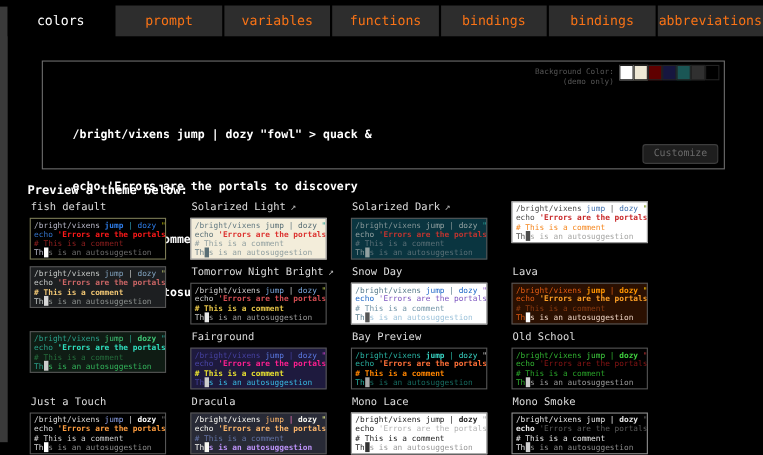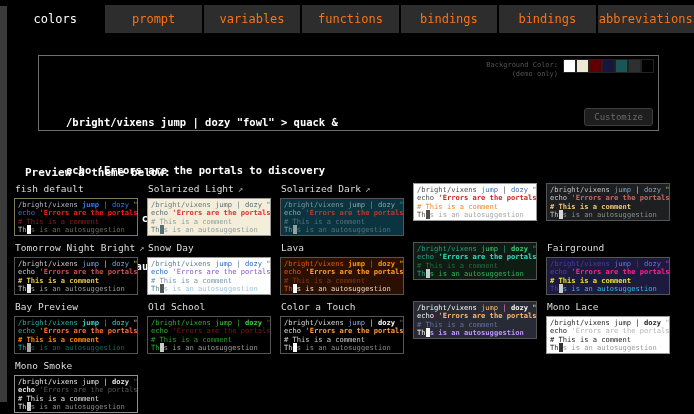--- a/index.html
+++ b/index.html
@@ -11,38 +11,38 @@
   .left-strip { position:absolute; left:0; top:6px; width:7px; height:396px; background:#3a3a3a; }
 
   
   .tabbar { position:absolute; left:7px; top:5px; width:687px; height:28px; display:flex; }
   .tab { flex:1; background:#2d2d2d; color:#f97316; font-size:12px; text-align:center;
          line-height:28px; margin-right:2px; cursor:pointer; white-space:nowrap; }
   .tab:last-child { margin-right:0; }
   .tab.active { background:#000; color:#fff; }
 
   
-  .preview-box { position:absolute; left:38px; top:55px; width:621px; height:76px;
+  .preview-box { position:absolute; left:38px; top:55px; width:621px; height:99px;
                  border:1px solid #6d6d6d; background:#000; }
   .bgcolor-ctl { position:absolute; top:3px; right:4px; display:flex; align-items:flex-start; }
   .bgcolor-labels { text-align:right; color:#555; font-size:7px; line-height:9px; margin-right:5px; padding-top:2px; }
   .swatch-row { display:flex; }
   .swatch { width:13px; height:14px; border:1px solid #222; margin-left:0; cursor:pointer; }
   .term { position:absolute; left:27px; top:26px; font-size:10.5px; font-weight:bold;
           color:#fff; line-height:16px; white-space:pre; }
   .cursor-main { background:#fff; color:#000; }
   .customize-btn { position:absolute; right:5px; bottom:4px; background:#1e1e1e;
                    border:1px solid #3d3d3d; border-radius:3px; color:#6a6a6a;
                    font-size:9px; font-family:inherit; padding:3px 9px; cursor:pointer; }
 
   .section-title { position:absolute; left:25px; top:166px; font-size:11px; font-weight:bold; color:#fff; }
 
   
   .grid { position:absolute; left:14px; top:183px; width:678px; display:flex; flex-wrap:wrap; }
-  .card { width:124px; margin:0 9px 6px 0; cursor:pointer; }
+  .card { width:124px; margin:0 9px 6px 13px; cursor:pointer; }
   .card-title { font-size:9.5px; color:#ddd; height:12px; margin:0 0 3px 1px; white-space:nowrap; }
   .ext-arrow { color:#b5b5b5; font-size:9px; margin-left:4px; }
   .card-term { border:1px solid #555; height:38px; overflow:hidden; padding:2px 0 0 3px;
                font-size:7.1px; line-height:8.4px; white-space:pre; }
   .card-term div { white-space:pre; }
 </style>
 </head>
 <body>
 
 <div class="left-strip"></div>
@@ -124,24 +124,25 @@
     </div>
     <div class="card">
       <div class="card-title">Bay Preview</div>
       <div class="card-term" style="background: rgb(0, 0, 0); border-color: rgb(85, 85, 85);"><div><span style="color: rgb(40, 176, 160);">/bright/vixens </span><span style="color: rgb(56, 210, 194); font-weight: bold;">jump</span><span style="color: rgb(40, 176, 160);"> | </span><span style="color: rgb(56, 210, 194);">dozy </span><span style="color: rgb(204, 204, 204);">"fowl" &gt; quack &amp;</span></div><div><span style="color: rgb(40, 176, 160);">echo </span><span style="color: rgb(255, 112, 56); font-weight: bold;">'Errors are the portals to discovery</span></div><div><span style="color: rgb(255, 133, 0); font-weight: bold;"># This is a comment</span></div><div><span style="color: rgb(40, 176, 160);">Th</span><span style="color: transparent; background: rgb(170, 170, 170);">i</span><span style="color: rgb(23, 105, 95);">s is an autosuggestion</span></div></div>
     </div>
     <div class="card">
       <div class="card-title">Old School</div>
       <div class="card-term" style="background: rgb(0, 0, 0); border-color: rgb(85, 85, 85);"><div><span style="color: rgb(48, 176, 48);">/bright/vixens </span><span style="color: rgb(63, 207, 63);">jump</span><span style="color: rgb(48, 176, 48);"> | </span><span style="color: rgb(63, 207, 63); font-weight: bold;">dozy </span><span style="color: rgb(176, 48, 48);">"fowl" &gt; quack &amp;</span></div><div><span style="color: rgb(48, 176, 48);">echo </span><span style="color: rgb(138, 21, 21);">'Errors are the portals to discovery</span></div><div><span style="color: rgb(40, 160, 40);"># This is a comment</span></div><div><span style="color: rgb(48, 176, 48);">Th</span><span style="color: transparent; background: rgb(204, 204, 204);">i</span><span style="color: rgb(154, 154, 154);">s is an autosuggestion</span></div></div>
     </div>
     <div class="card">
-      <div class="card-title">Color a Touch</div>
+      <div class="card-title">Just a Touch</div>
       <div class="card-term" style="background: rgb(0, 0, 0); border-color: rgb(85, 85, 85);"><div><span style="color: rgb(220, 220, 220);">/bright/vixens </span><span style="color: rgb(143, 163, 232);">jump</span><span style="color: rgb(220, 220, 220);"> | </span><span style="color: rgb(255, 255, 255); font-weight: bold;">dozy </span><span style="color: rgb(112, 112, 112);">"fowl" &gt; quack &amp;</span></div><div><span style="color: rgb(220, 220, 220);">echo </span><span style="color: rgb(255, 157, 63); font-weight: bold;">'Errors are the portals to discovery</span></div><div><span style="color: rgb(207, 207, 207);"># This is a comment</span></div><div><span style="color: rgb(220, 220, 220);">Th</span><span style="color: transparent; background: rgb(255, 255, 255);">i</span><span style="color: rgb(138, 138, 138);">s is an autosuggestion</span></div></div>
     </div>
     <div class="card">
+      <div class="card-title">Dracula</div>
       <div class="card-term" style="background: rgb(40, 42, 54); border-color: rgb(85, 85, 85);"><div><span style="color: rgb(248, 248, 242);">/bright/vixens </span><span style="color: rgb(255, 184, 108);">jump</span><span style="color: rgb(255, 121, 198);"> | </span><span style="color: rgb(248, 248, 242); font-weight: bold;">dozy </span><span style="color: rgb(241, 250, 140);">"fowl" &gt; quack &amp;</span></div><div><span style="color: rgb(248, 248, 242);">echo </span><span style="color: rgb(255, 184, 108); font-weight: bold;">'Errors are the portals to discovery</span></div><div><span style="color: rgb(98, 114, 164);"># This is a comment</span></div><div><span style="color: rgb(248, 248, 242);">Th</span><span style="color: transparent; background: rgb(248, 248, 242);">i</span><span style="color: rgb(189, 147, 249); font-weight: bold;">s is an autosuggestion</span></div></div>
     </div>
     <div class="card">
       <div class="card-title">Mono Lace</div>
       <div class="card-term" style="background: rgb(255, 255, 255); border-color: rgb(153, 153, 153);"><div><span style="color: rgb(28, 28, 28);">/bright/vixens </span><span style="color: rgb(28, 28, 28);">jump</span><span style="color: rgb(28, 28, 28);"> | </span><span style="color: rgb(28, 28, 28); font-weight: bold;">dozy </span><span style="color: rgb(168, 168, 168);">"fowl" &gt; quack &amp;</span></div><div><span style="color: rgb(28, 28, 28);">echo </span><span style="color: rgb(180, 180, 180);">'Errors are the portals to discovery</span></div><div><span style="color: rgb(28, 28, 28);"># This is a comment</span></div><div><span style="color: rgb(28, 28, 28);">Th</span><span style="color: transparent; background: rgb(51, 51, 51);">i</span><span style="color: rgb(154, 154, 154);">s is an autosuggestion</span></div></div>
     </div>
     <div class="card">
       <div class="card-title">Mono Smoke</div>
       <div class="card-term" style="background: rgb(0, 0, 0); border-color: rgb(144, 144, 144);"><div><span style="color: rgb(230, 230, 230);">/bright/vixens </span><span style="color: rgb(230, 230, 230);">jump</span><span style="color: rgb(230, 230, 230);"> | </span><span style="color: rgb(230, 230, 230); font-weight: bold;">dozy </span><span style="color: rgb(90, 90, 90);">"fowl" &gt; quack &amp;</span></div><div><span style="color: rgb(230, 230, 230); font-weight: bold;">echo </span><span style="color: rgb(90, 90, 90);">'Errors are the portals to discovery</span></div><div><span style="color: rgb(230, 230, 230);"># This is a comment</span></div><div><span style="color: rgb(230, 230, 230);">Th</span><span style="color: transparent; background: rgb(207, 207, 207);">i</span><span style="color: rgb(138, 138, 138);">s is an autosuggestion</span></div></div>
     </div>

